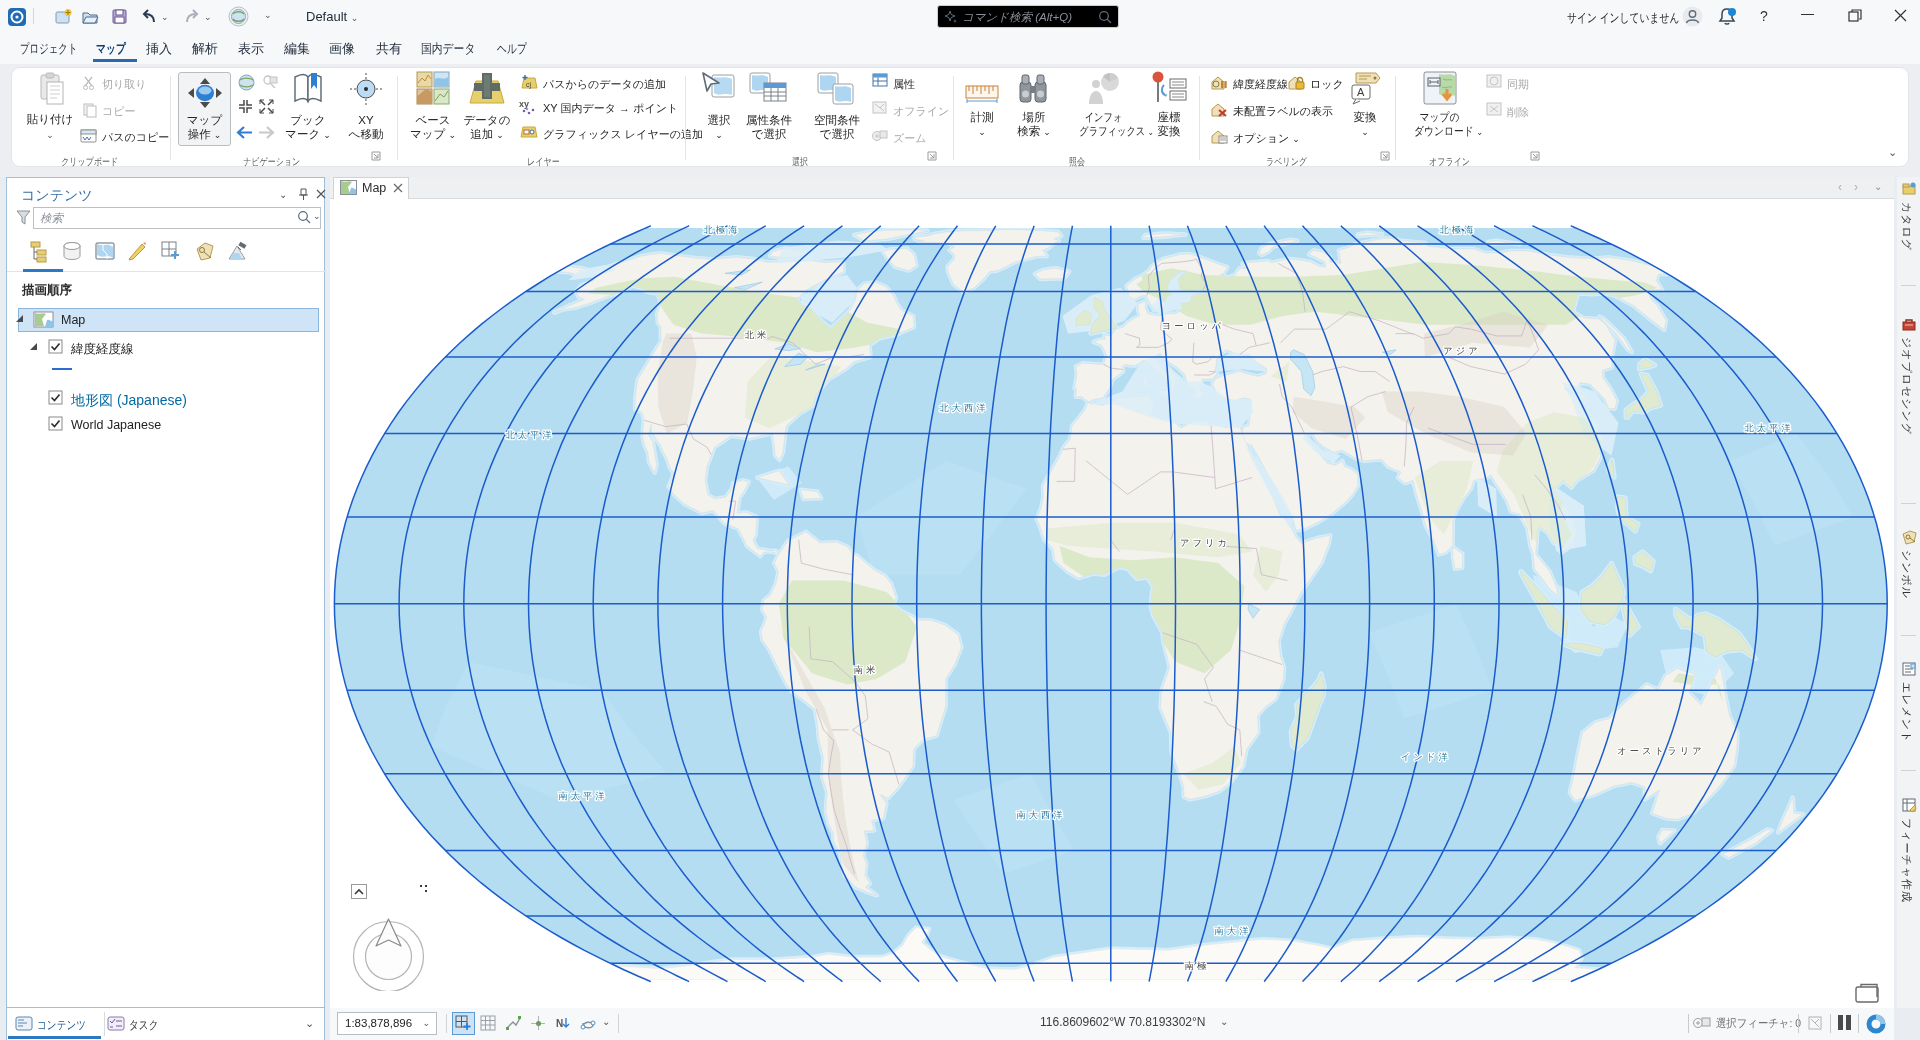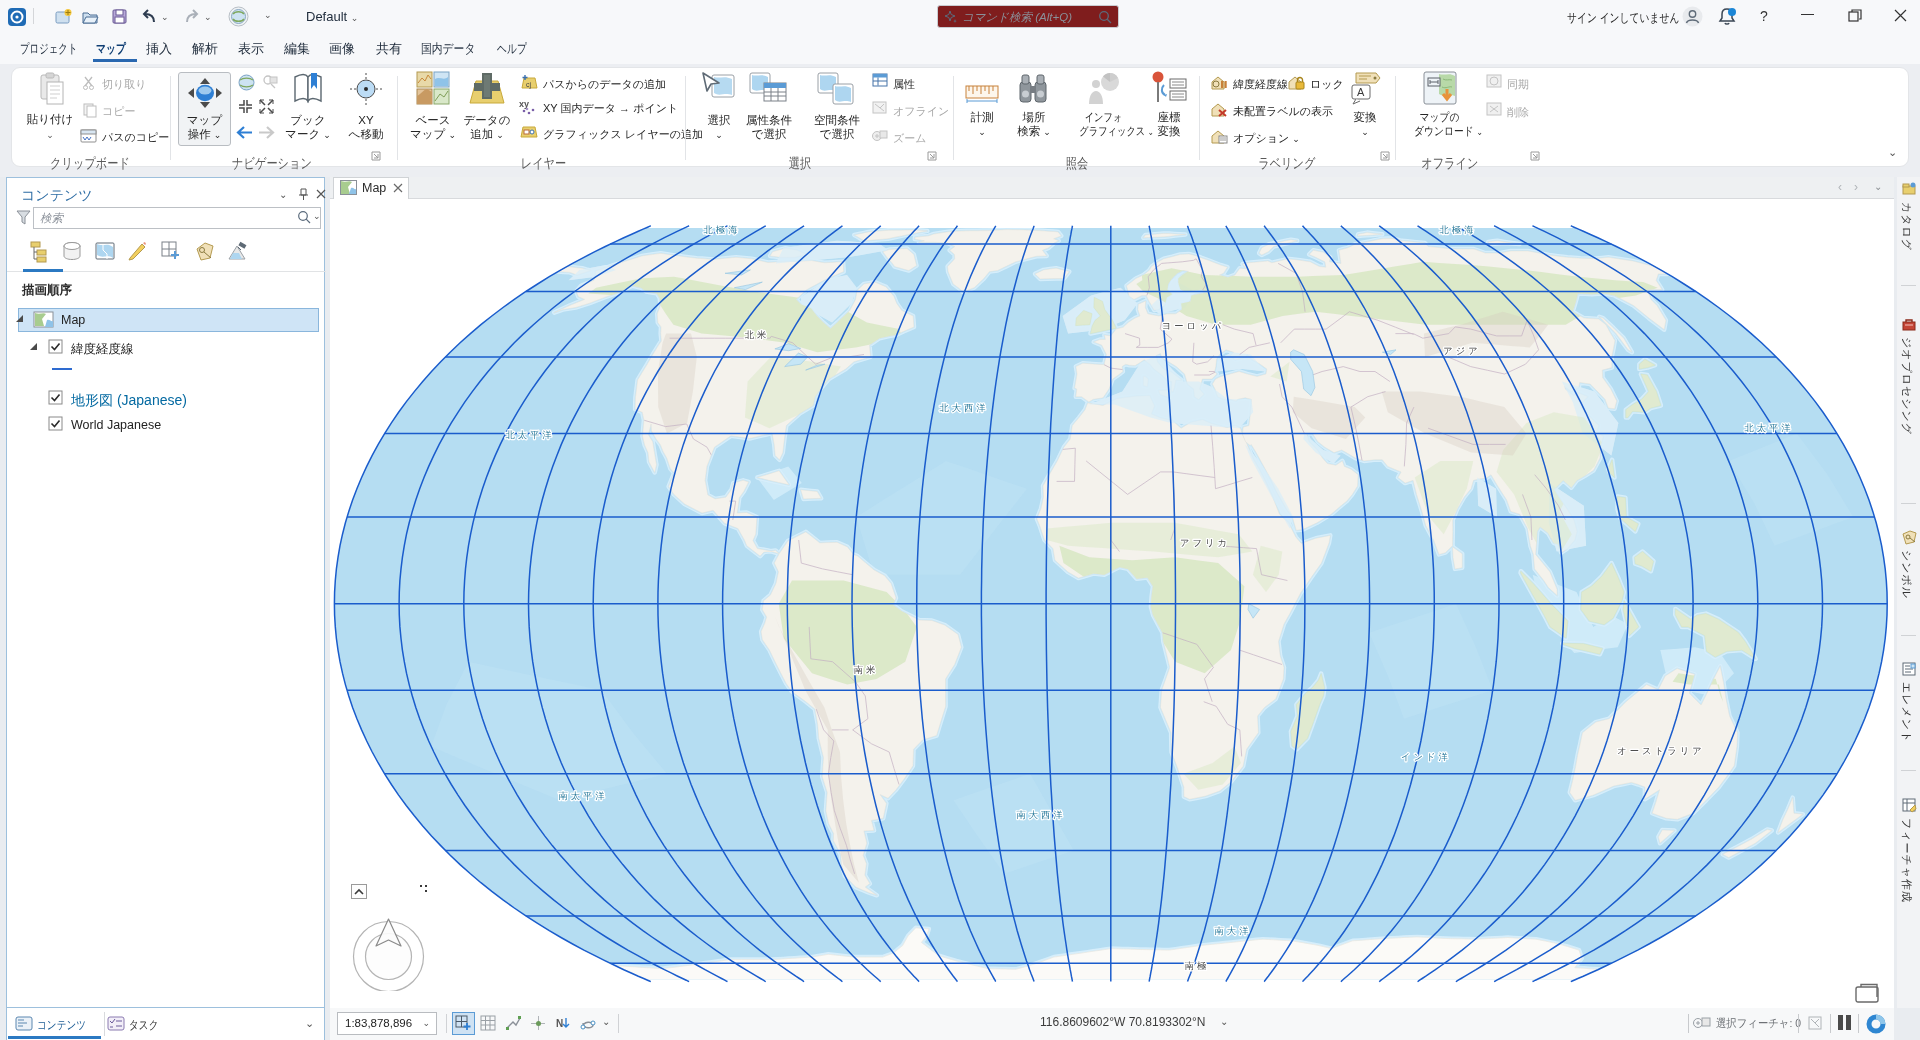--- a/index.html
+++ b/index.html
@@ -1,21 +1,21 @@
 <!DOCTYPE html>
 <html><head><meta charset="utf-8"><style>
 *{margin:0;padding:0;box-sizing:border-box}
 html,body{width:1920px;height:1040px;overflow:hidden;font-family:"Liberation Sans",sans-serif;background:#e9ecf0}
 .abs{position:absolute}
 #titlebar{position:absolute;left:0;top:0;width:1920px;height:34px;background:#f7f8fa}
 #menubar{position:absolute;left:0;top:34px;width:1920px;height:30px;background:#f7f8fa}
 #ribbonzone{position:absolute;left:0;top:64px;width:1920px;height:113px;background:#eceef2}
 #ribbon{position:absolute;left:11px;top:3px;width:1898px;height:100px;background:#fff;border:1px solid #e3e5e8;border-radius:9px}
 .mtab{position:absolute;top:6px;font-size:13px;color:#1d2a3a;white-space:nowrap}
-.group-cap{position:absolute;top:87px;font-size:14px;color:#5a5a5a;text-align:center}
+.group-cap{position:absolute;top:87px;font-size:10px;color:#5a5a5a;text-align:center}
 .gsep{position:absolute;top:8px;width:1px;height:84px;background:#e2e4e7}
 .btxt{position:absolute;font-size:11.5px;color:#262626;text-align:center;line-height:14px;white-space:nowrap}
 .gray{color:#a8a8a8}
 .small-row.gray{color:#a8a8a8}
 .small-row{position:absolute;font-size:11px;color:#262626;white-space:nowrap}
 #contents{position:absolute;left:6px;top:177px;width:319px;height:831px;background:#fff;border:1px solid #9dc0dd}
 #ctabs{position:absolute;left:6px;top:1008px;width:319px;height:32px;background:#fff;border-left:1px solid #9dc0dd;border-right:1px solid #9dc0dd}
 #maparea{position:absolute;left:330px;top:177px;width:1564px;height:831px;background:#fff}
 #tabstrip{position:absolute;left:0;top:0;width:1564px;height:22px;background:#eef0f2;border-bottom:1px solid #d8dadd}
 #rightdock{position:absolute;left:1897px;top:177px;width:23px;height:831px;background:#f2f3f5}
@@ -55,21 +55,21 @@
     </svg>
  <div class="abs" style="left:204px;top:12px;font-size:9px;color:#555">⌄</div>
  <svg class="ico" style="left:228px;top:6px" width="21" height="21">
       <circle cx="10.5" cy="10.5" r="9.5" fill="#eef2f5" stroke="#b9bfc6"></circle>
       <circle cx="10.5" cy="10.5" r="7" fill="#cde3f2" stroke="#8aa8c2"></circle>
       <path d="M5 8c2-3 9-3 11 0M5 13c2 3 9 3 11 0" fill="none" stroke="#7fa85f" stroke-width="1.5"></path>
     </svg>
  <div class="abs" style="left:264px;top:10px;font-size:9px;color:#555">⌄</div>
  <div class="abs" style="left:306px;top:9px;font-size:13px;color:#1d2a3a">Default <span style="font-size:9px;color:#555">⌄</span></div>
 
- <div class="abs" style="left:937px;top:5px;width:182px;height:23px;background:#7f1d1d;border:1px solid #c9ccd1;border-radius:3px">
+ <div class="abs" style="left:937px;top:5px;width:182px;height:23px;background:#000000;border:1px solid #c9ccd1;border-radius:3px">
    <svg style="position:absolute;left:5px;top:4px" width="14" height="14">
         <path d="M7 1l1.2 3.5L12 6l-3.8 1.5L7 11 5.8 7.5 2 6l3.8-1.5z" fill="none" stroke="#5b6b7c" stroke-width="1"></path>
         <path d="M12 9l.6 1.7L14 11l-1.4.6L12 13l-.6-1.4L10 11l1.4-.3z" fill="#5b6b7c"></path>
       </svg>
    <span style="position:absolute;left:24px;top:4px;font-style:italic;font-size:11.5px;color:#8a9099">コマンド検索 (Alt+Q)</span>
    <svg style="position:absolute;right:6px;top:4px" width="14" height="14">
         <circle cx="6" cy="6" r="4.3" fill="none" stroke="#5b6b7c" stroke-width="1.3"></circle>
         <path d="M9.2 9.2L13 13" stroke="#5b6b7c" stroke-width="1.3"></path>
       </svg>
  </div>

